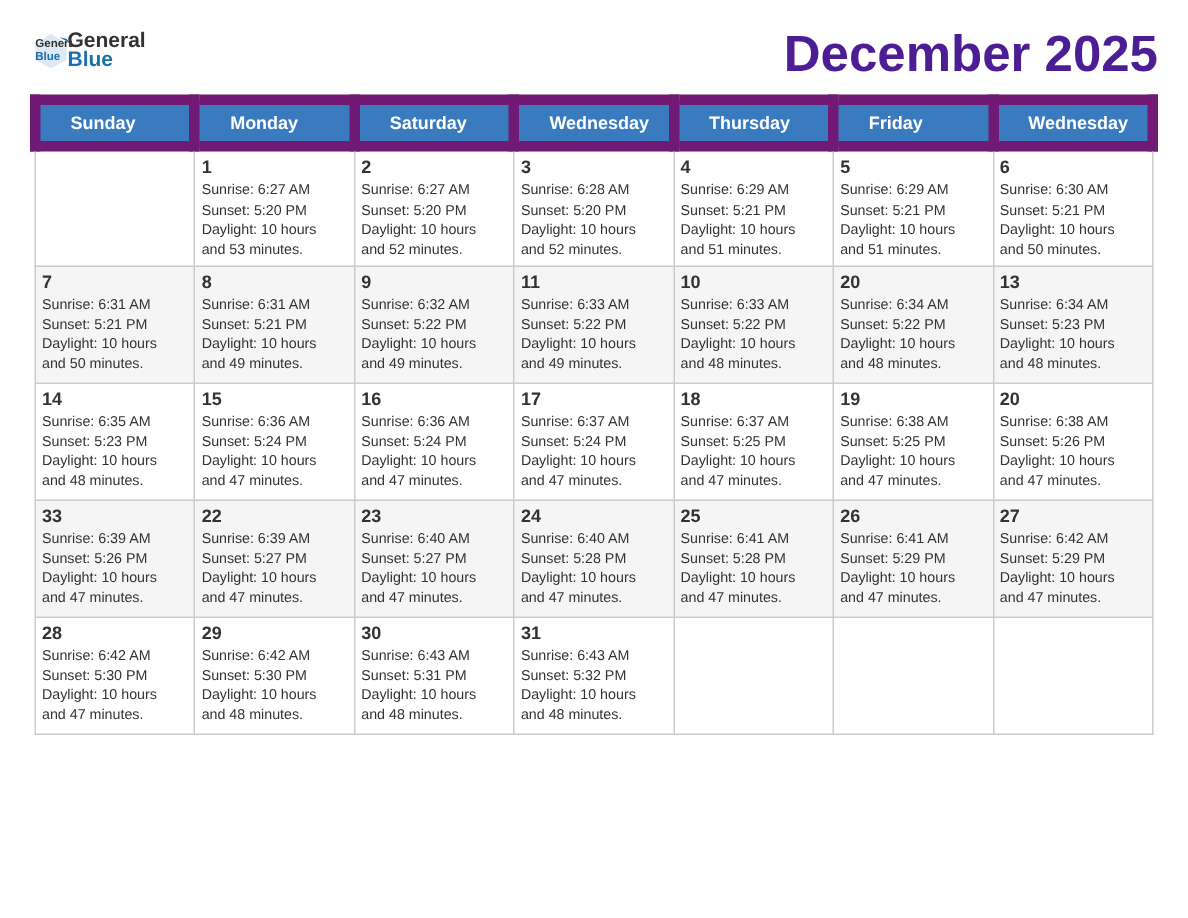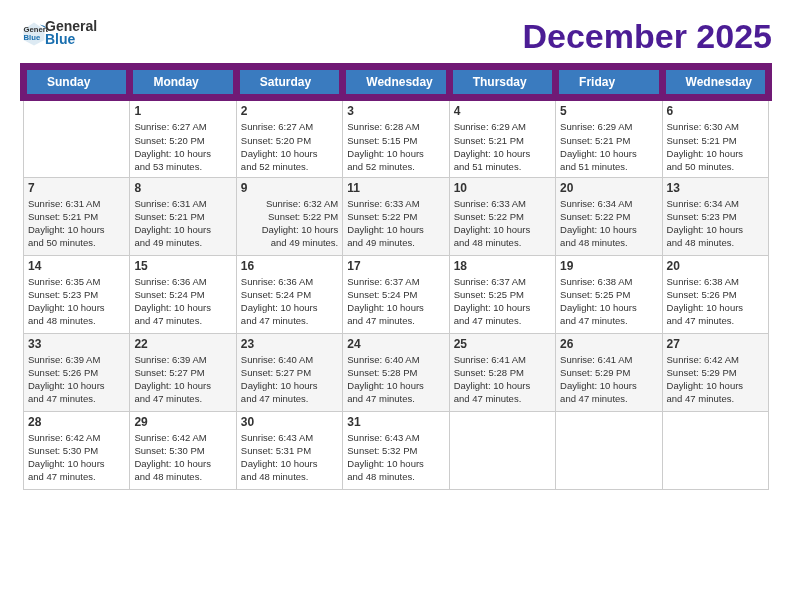--- a/index.html
+++ b/index.html
@@ -133,21 +133,21 @@
           <td>
             <span class="day-number">2</span>
             <div class="day-info" style="white-space: pre-line;">Sunrise: 6:27 AM
 Sunset: 5:20 PM
 Daylight: 10 hours
 and 52 minutes.</div>
           </td>
           <td>
             <span class="day-number">3</span>
             <div class="day-info" style="white-space: pre-line;">Sunrise: 6:28 AM
-Sunset: 5:15 PM
+Sunset: 5:20 PM
 Daylight: 10 hours
 and 52 minutes.</div>
           </td>
           <td>
             <span class="day-number">4</span>
             <div class="day-info" style="white-space: pre-line;">Sunrise: 6:29 AM
 Sunset: 5:21 PM
 Daylight: 10 hours
 and 51 minutes.</div>
           </td>
@@ -176,21 +176,21 @@
           </td>
           <td>
             <span class="day-number">8</span>
             <div class="day-info" style="white-space: pre-line;">Sunrise: 6:31 AM
 Sunset: 5:21 PM
 Daylight: 10 hours
 and 49 minutes.</div>
           </td>
           <td>
             <span class="day-number">9</span>
-            <div class="day-info" style="white-space: pre-line; text-align: right;">Sunrise: 6:32 AM
+            <div class="day-info" style="white-space: pre-line;">Sunrise: 6:32 AM
 Sunset: 5:22 PM
 Daylight: 10 hours
 and 49 minutes.</div>
           </td>
           <td>
             <span class="day-number">11</span>
             <div class="day-info" style="white-space: pre-line;">Sunrise: 6:33 AM
 Sunset: 5:22 PM
 Daylight: 10 hours
 and 49 minutes.</div>

